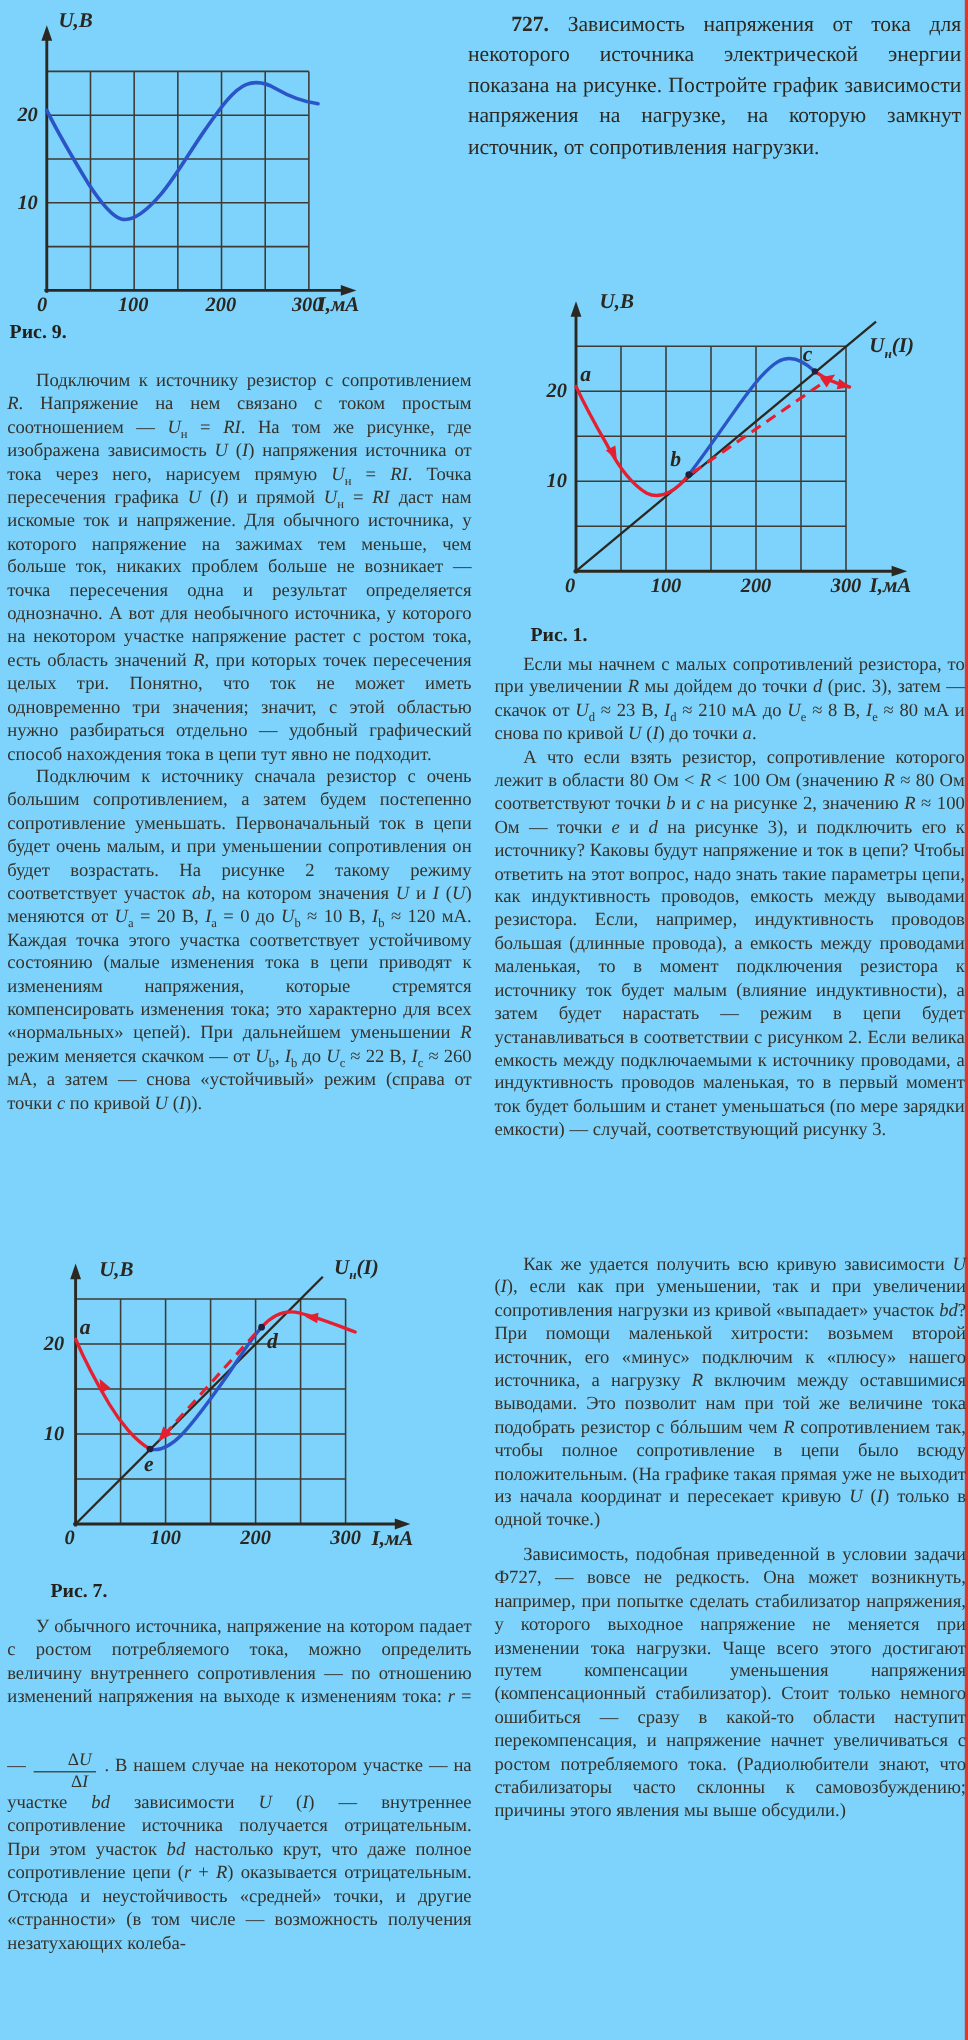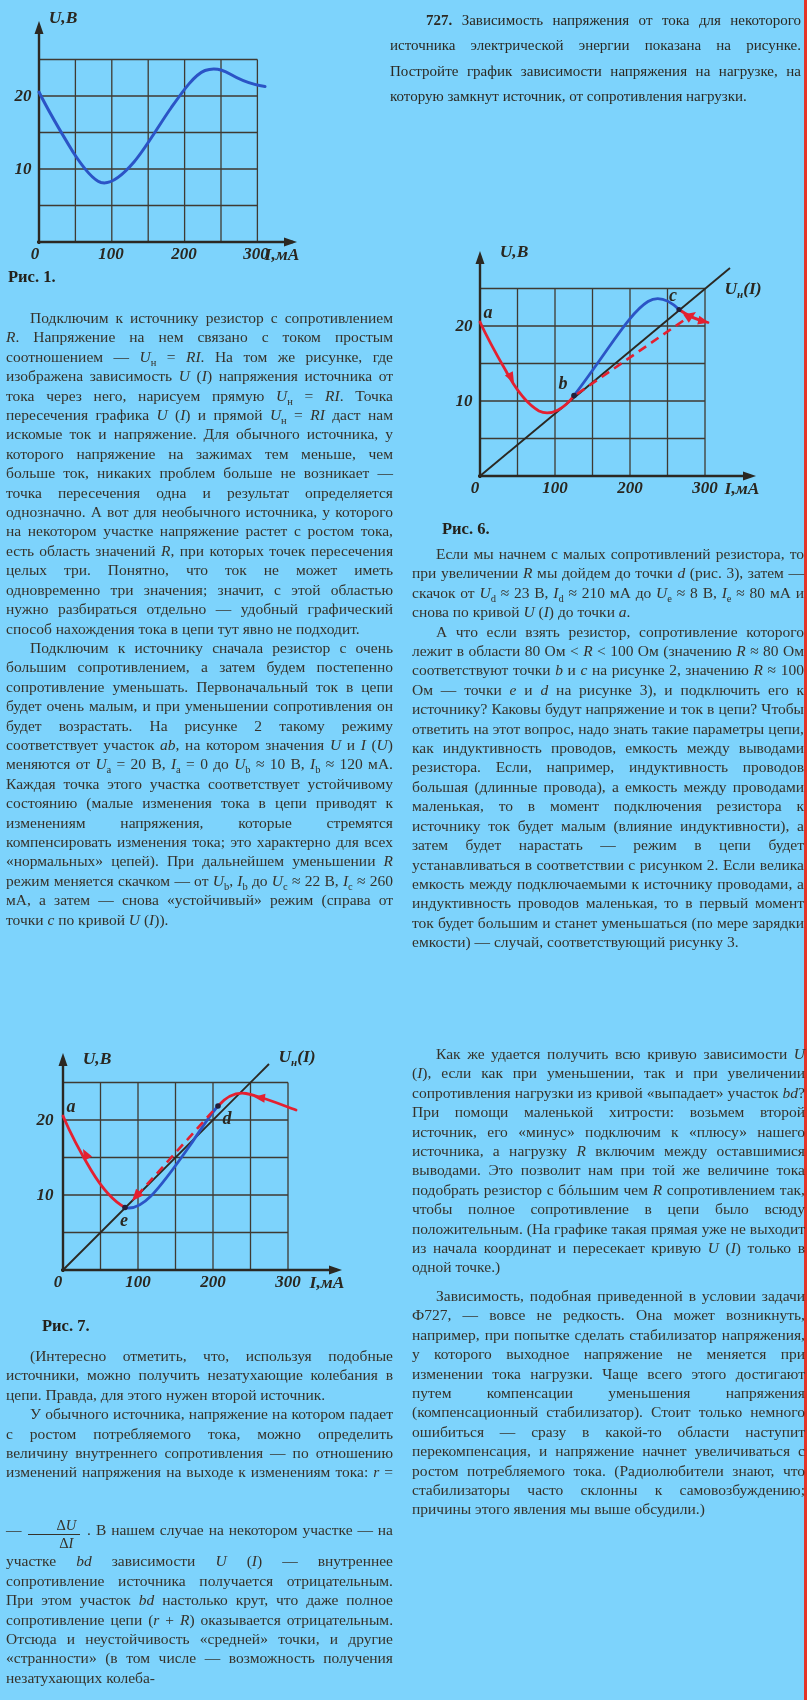--- a/index.html
+++ b/index.html
@@ -3,21 +3,21 @@
 <meta charset="utf-8">
 <style>
   html,body{margin:0;padding:0;background:#e9e6d8;}
   .page{position:relative;width:807px;height:1700px;background:#7dd3fc;overflow:hidden;
         font-family:"Liberation Serif",serif;color:#332f28;}
   .edge-line{position:absolute;right:0;top:0;width:3px;height:1700px;background:#e43529;}
   
   .tblock{position:absolute;text-align:justify;font-size:15.5px;line-height:19.4px;color:#36322a;}
   .tblock p{margin:0;text-indent:24px;}
   .tblock p.cont{text-indent:0;}
-  .problem{position:absolute;font-size:15px;line-height:25.4px;text-align:justify;color:#2c2922;}
+  .problem{position:absolute;font-size:18px;line-height:25.4px;text-align:justify;color:#2c2922;}
   .problem .pnum{font-weight:bold;}
   .problem p{margin:0;text-indent:36px;}
   i{font-style:italic;}
   sub{font-size:10.5px;line-height:0;}
   .frac{display:inline-block;text-align:center;vertical-align:-0.9em;line-height:1.05;font-size:14.5px;padding:0 2px;margin-top:36px;}
   .frac .top{display:block;border-bottom:1.4px solid #36322a;padding:0 4px 1px;}
   .frac .bot{display:block;padding-top:1px;}
   
   .fig{position:absolute;}
   .fig svg{position:absolute;left:0;top:0;overflow:visible;}
@@ -45,21 +45,21 @@
     </svg>
     <div class="flabel axis-title" style="left:57px;top:13px;"><i>U</i>,В</div>
     <div class="flabel" style="left:17px;top:92px;">20</div>
     <div class="flabel" style="left:17px;top:165px;">10</div>
     <div class="flabel" style="left:29px;top:250px;">0</div>
     <div class="flabel" style="left:105px;top:250px;">100</div>
     <div class="flabel" style="left:178px;top:250px;">200</div>
     <div class="flabel" style="left:250px;top:250px;">300</div>
     <div class="flabel axis-title" style="left:276px;top:250px;"><i>I</i>,мА</div>
   </div>
-  <div class="fig-caption" style="left:8px;top:267px;">Рис. 1.</div>
+  <div class="fig-caption" style="left:8px;top:267px;">Рис. 9.</div>
 
   <div class="problem" style="left:390px;top:8px;width:411px;">
     <p><span class="pnum">727.</span><span> Зависимость напряжения от тока для некоторого источника электрической энергии показана на рисунке. Постройте график зависимости напряжения на нагрузке, на которую замкнут источник, от сопротивления нагрузки.</span></p>
   </div>
 
   <div class="fig" style="left:420px;top:224px;width:387px;height:294px;">
     <svg width="360" height="262">
       <path d="M60,64.5 H285 M60,102 H285 M60,139.5 H285 M60,177 H285 M60,214.5 H285 M97.5,64.5 V252 M135,64.5 V252 M172.5,64.5 V252 M210,64.5 V252 M247.5,64.5 V252 M285,64.5 V252" stroke="#3f3a32" stroke-width="1.3" fill="none"></path>
       <path d="M60,254 V32" stroke="#2b2822" stroke-width="2.4" fill="none"></path>
       <path d="M58,252 H331" stroke="#2b2822" stroke-width="2.4" fill="none"></path>
@@ -82,21 +82,21 @@
     <div class="flabel" style="left:44px;top:177px;">10</div>
     <div class="flabel" style="left:55px;top:264px;">0</div>
     <div class="flabel" style="left:135px;top:264px;">100</div>
     <div class="flabel" style="left:210px;top:264px;">200</div>
     <div class="flabel" style="left:285px;top:264px;">300</div>
     <div class="flabel axis-title" style="left:322px;top:264px;"><i>I</i>,мА</div>
     <div class="flabel pt" style="left:68px;top:88px;">a</div>
     <div class="flabel pt" style="left:143px;top:159px;">b</div>
     <div class="flabel pt" style="left:253px;top:71px;">c</div>
   </div>
-  <div class="fig-caption" style="left:442px;top:519px;">Рис. 6.</div>
+  <div class="fig-caption" style="left:442px;top:519px;">Рис. 1.</div>
 
   <div class="tblock" style="left:6px;top:308px;width:387px;">
     <p>Подключим к источнику резистор с сопротивлением <i>R</i>. Напряжение на нем связано с током простым соотношением — <i>U</i><sub>н</sub> = <i>RI</i>. На том же рисунке, где изображена зависимость <i>U</i> (<i>I</i>) напряжения источника от тока через него, нарисуем прямую <i>U</i><sub>н</sub> = <i>RI</i>. Точка пересечения графика <i>U</i> (<i>I</i>) и прямой <i>U</i><sub>н</sub> = <i>RI</i> даст нам искомые ток и напряжение. Для обычного источника, у которого напряжение на зажимах тем меньше, чем больше ток, никаких проблем больше не возникает — точка пересечения одна и результат определяется однозначно. А вот для необычного источника, у которого на некотором участке напряжение растет с ростом тока, есть область значений <i>R</i>, при которых точек пересечения целых три. Понятно, что ток не может иметь одновременно три значения; значит, с этой областью нужно разбираться отдельно — удобный графический способ нахождения тока в цепи тут явно не подходит.</p>
     <p>Подключим к источнику сначала резистор с очень большим сопротивлением, а затем будем постепенно сопротивление уменьшать. Первоначальный ток в цепи будет очень малым, и при уменьшении сопротивления он будет возрастать. На рисунке 2 такому режиму соответствует участок <i>ab</i>, на котором значения <i>U</i> и <i>I</i> (<i>U</i>) меняются от <i>U</i><sub>a</sub> = 20 В, <i>I</i><sub>a</sub> = 0 до <i>U</i><sub>b</sub> ≈ 10 В, <i>I</i><sub>b</sub> ≈ 120 мА. Каждая точка этого участка соответствует устойчивому состоянию (малые изменения тока в цепи приводят к изменениям напряжения, которые стремятся компенсировать изменения тока; это характерно для всех «нормальных» цепей). При дальнейшем уменьшении <i>R</i> режим меняется скачком — от <i>U</i><sub>b</sub>, <i>I</i><sub>b</sub> до <i>U</i><sub>c</sub> ≈ 22 В, <i>I</i><sub>c</sub> ≈ 260 мА, а затем — снова «устойчивый» режим (справа от точки <i>c</i> по кривой <i>U</i> (<i>I</i>)).</p>
   </div>
 
   <div class="tblock" style="left:412px;top:544px;width:392px;">
     <p>Если мы начнем с малых сопротивлений резистора, то при увеличении <i>R</i> мы дойдем до точки <i>d</i> (рис. 3), затем — скачок от <i>U</i><sub>d</sub> ≈ 23 В, <i>I</i><sub>d</sub> ≈ 210 мА до <i>U</i><sub>e</sub> ≈ 8 В, <i>I</i><sub>e</sub> ≈ 80 мА и снова по кривой <i>U</i> (<i>I</i>) до точки <i>a</i>.</p>
     <p>А что если взять резистор, сопротивление которого лежит в области 80 Ом &lt; <i>R</i> &lt; 100 Ом (значению <i>R</i> ≈ 80 Ом соответствуют точки <i>b</i> и <i>c</i> на рисунке 2, значению <i>R</i> ≈ 100 Ом — точки <i>e</i> и <i>d</i> на рисунке 3), и подключить его к источнику? Каковы будут напряжение и ток в цепи? Чтобы ответить на этот вопрос, надо знать такие параметры цепи, как индуктивность проводов, емкость между выводами резистора. Если, например, индуктивность проводов большая (длинные провода), а емкость между проводами маленькая, то в момент подключения резистора к источнику ток будет малым (влияние индуктивности), а затем будет нарастать — режим в цепи будет устанавливаться в соответствии с рисунком 2. Если велика емкость между подключаемыми к источнику проводами, а индуктивность проводов маленькая, то в первый момент ток будет большим и станет уменьшаться (по мере зарядки емкости) — случай, соответствующий рисунку 3.</p>
   </div>
@@ -128,21 +128,20 @@
     <div class="flabel" style="left:208px;top:244px;">200</div>
     <div class="flabel" style="left:283px;top:244px;">300</div>
     <div class="flabel axis-title" style="left:322px;top:244px;"><i>I</i>,мА</div>
     <div class="flabel pt" style="left:66px;top:68px;">a</div>
     <div class="flabel pt" style="left:222px;top:80px;">d</div>
     <div class="flabel pt" style="left:119px;top:182px;">e</div>
   </div>
   <div class="fig-caption" style="left:42px;top:1316px;">Рис. 7.</div>
 
   <div class="tblock" style="left:6px;top:1346px;width:387px;">
-    <p>(Интересно отметить, что, используя подобные источники, можно получить незатухающие колебания в цепи. Правда, для этого нужен второй источник.</p>
     <p>У обычного источника, напряжение на котором падает с ростом потребляемого тока, можно определить величину внутреннего сопротивления — по отношению изменений напряжения на выходе к изменениям тока: <i>r</i> = — <span class="frac"><span class="top">Δ<i>U</i></span><span class="bot">Δ<i>I</i></span></span> . В нашем случае на некотором участке — на участке <i>bd</i> зависимости <i>U</i> (<i>I</i>) — внутреннее сопротивление источника получается отрицательным. При этом участок <i>bd</i> настолько крут, что даже полное сопротивление цепи (<i>r</i> + <i>R</i>) оказывается отрицательным. Отсюда и неустойчивость «средней» точки, и другие «странности» (в том числе — возможность получения незатухающих колеба-</p>
   </div>
 
   <div class="tblock" style="left:412px;top:1044px;width:393px;">
     <p>Как же удается получить всю кривую зависимости <i>U</i> (<i>I</i>), если как при уменьшении, так и при увеличении сопротивления нагрузки из кривой «выпадает» участок <i>bd</i>? При помощи маленькой хитрости: возьмем второй источник, его «минус» подключим к «плюсу» нашего источника, а нагрузку <i>R</i> включим между оставшимися выводами. Это позволит нам при той же величине тока подобрать резистор с бóльшим чем <i>R</i> сопротивлением так, чтобы полное сопротивление в цепи было всюду положительным. (На графике такая прямая уже не выходит из начала координат и пересекает кривую <i>U</i> (<i>I</i>) только в одной точке.)</p>
     <p style="margin-top:9px;">Зависимость, подобная приведенной в условии задачи Ф727, — вовсе не редкость. Она может возникнуть, например, при попытке сделать стабилизатор напряжения, у которого выходное напряжение не меняется при изменении тока нагрузки. Чаще всего этого достигают путем компенсации уменьшения напряжения (компенсационный стабилизатор). Стоит только немного ошибиться — сразу в какой-то области наступит перекомпенсация, и напряжение начнет увеличиваться с ростом потребляемого тока. (Радиолюбители знают, что стабилизаторы часто склонны к самовозбуждению; причины этого явления мы выше обсудили.)</p>
   </div>
 </div>
 
 </body></html>

